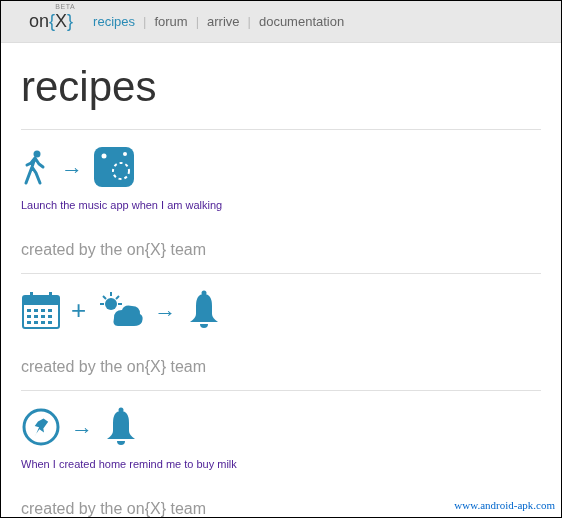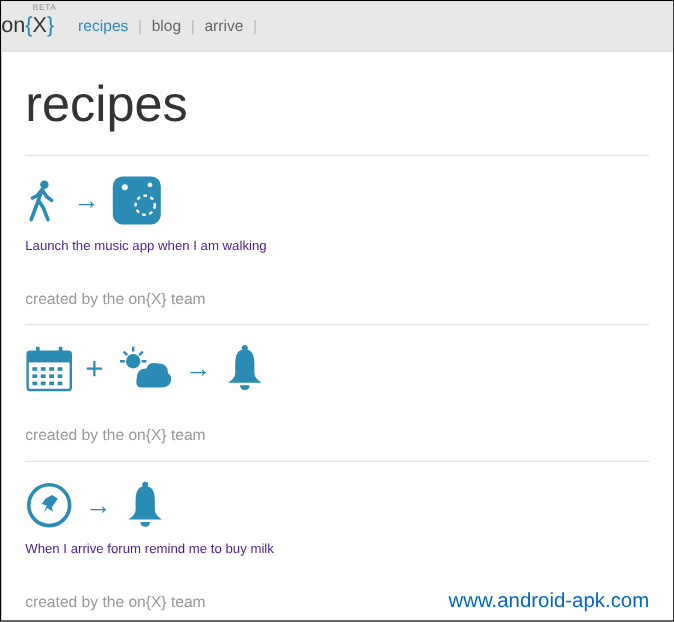--- a/index.html
+++ b/index.html
@@ -6,21 +6,21 @@
     body {
       font-family: "Segoe UI", Arial, sans-serif;
       width: 562px;
       height: 518px;
       background: #fff;
       border: 1px solid #000;
       position: relative;
     }
     .header {
       background: #e8e8e8;
-      padding: 10px 0;
+      padding: 10px 28px;
       display: flex;
       align-items: center;
       gap: 6px;
       border-bottom: 1px solid #ddd;
     }
     .logo {
       font-size: 18px;
       font-weight: 400;
       color: #333;
       position: relative;
@@ -78,47 +78,49 @@
       font-weight: 300;
       line-height: 1;
     }
     .recipe-title {
       font-size: 11px;
       color: #4c1d95;
       margin-bottom: 4px;
       line-height: 1.35;
     }
     .recipe-by {
-      font-size: 13px;
+      font-size: 16px;
       color: #999;
       margin-top: 28px;
     }
     .watermark {
       position: absolute;
       bottom: 6px;
-      right: 20px;
-      font-size: 17px;
+      right: 6px;
+      font-size: 11px;
       color: #0066cc;
+      font-family: Liberation Serif, serif;
     }
   </style>
 </head>
 <body>
 
 <div class="header">
   <div class="logo">
     <span class="beta">BETA</span>
     <span>on</span><span class="brace">{</span><span>X</span><span class="brace">}</span>
   </div>
   <div class="nav">
     <a href="#" class="active">recipes</a>
     <span class="sep">|</span>
-    <a href="#">blog</a>
+    <a href="#">forum</a>
     <span class="sep">|</span>
     <a href="#">arrive</a>
     <span class="sep">|</span>
+    <a href="#">documentation</a>
   </div>
 </div>
 
 <div class="content">
   <h1>recipes</h1>
 
   <div class="recipe">
     <div class="icons">
       <span class="icon">
         <svg width="30" height="36" viewBox="0 0 30 36">
@@ -200,18 +202,18 @@
       </span>
       <span class="arrow">→</span>
       <span class="icon">
         <svg width="36" height="40" viewBox="0 0 36 40">
           <path d="M18 4 Q10 4 10 16 L10 24 Q10 28 4 32 L32 32 Q26 28 26 24 L26 16 Q26 4 18 4 Z" fill="#2a8bb5"></path>
           <circle cx="18" cy="3" r="2.5" fill="#2a8bb5"></circle>
           <path d="M14 34 Q14 38 18 38 Q22 38 22 34 Z" fill="#2a8bb5"></path>
         </svg>
       </span>
     </div>
-    <div class="recipe-title">When I arrive forum remind me to buy milk</div>
+    <div class="recipe-title">When I created home remind me to buy milk</div>
     <div class="recipe-by">created by the on{X} team</div>
   </div>
 </div>
 
 <div class="watermark">www.android-apk.com</div>
 
 </body></html>

